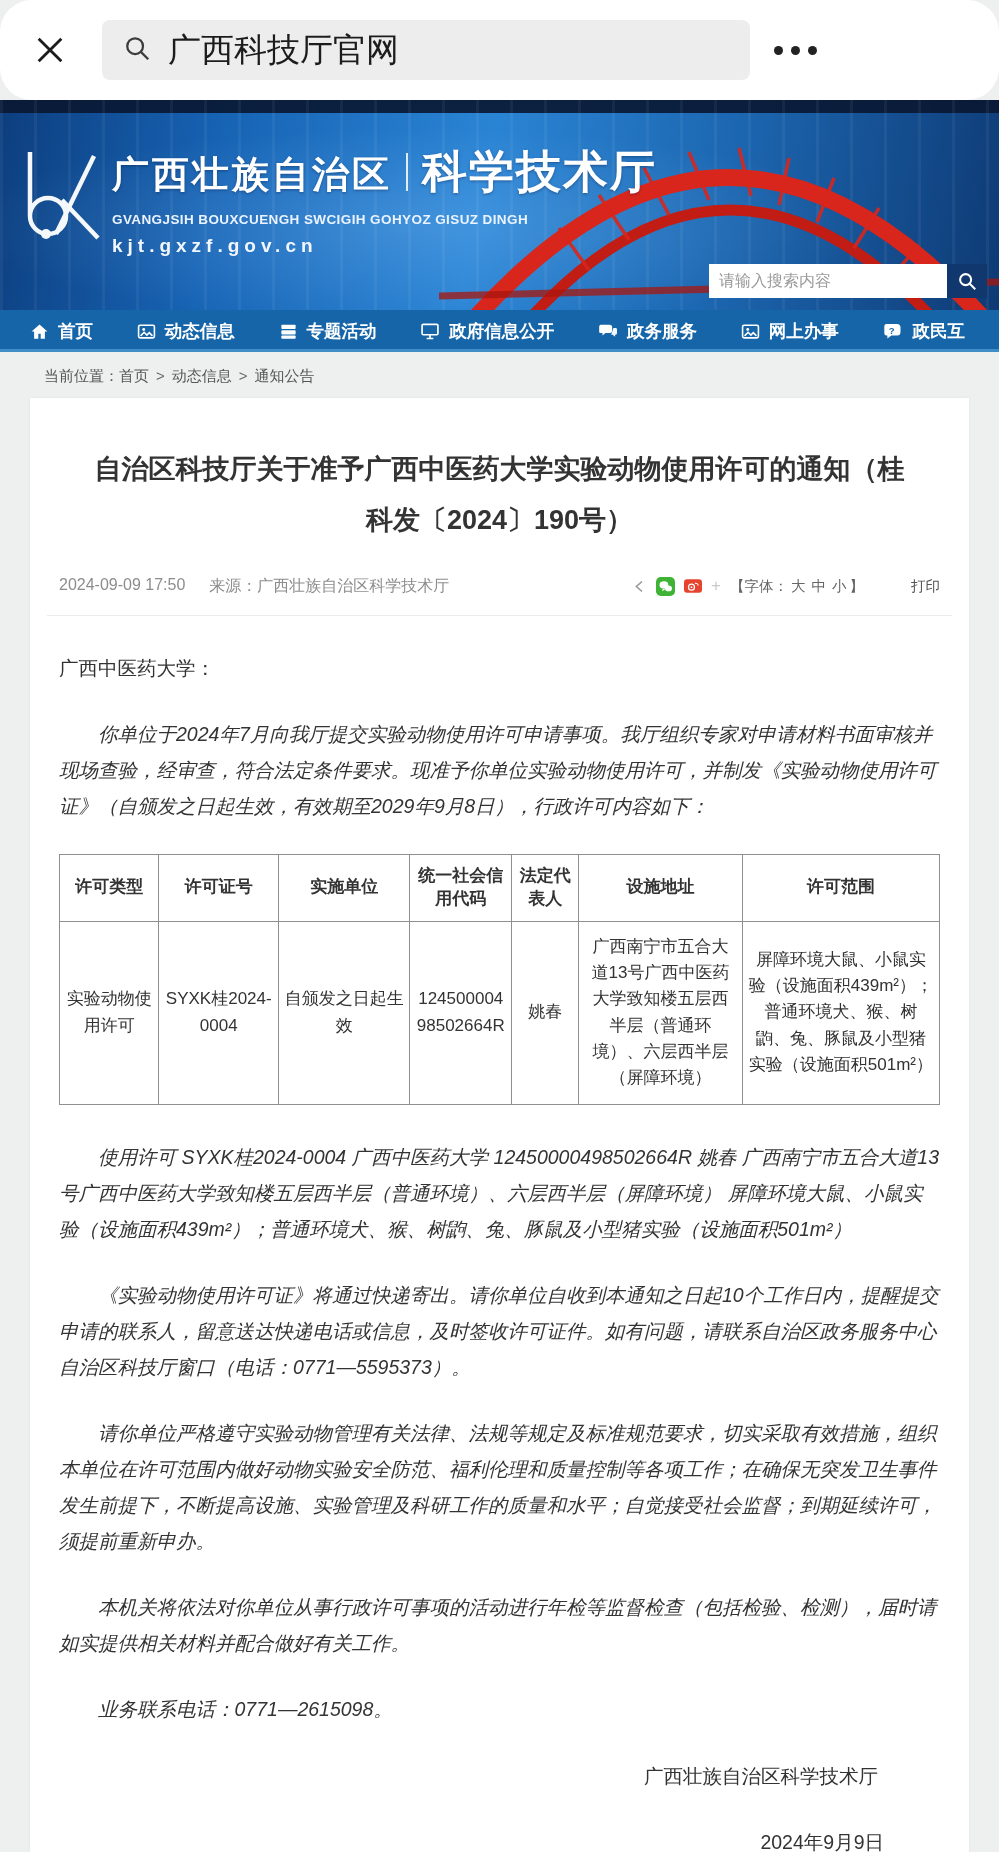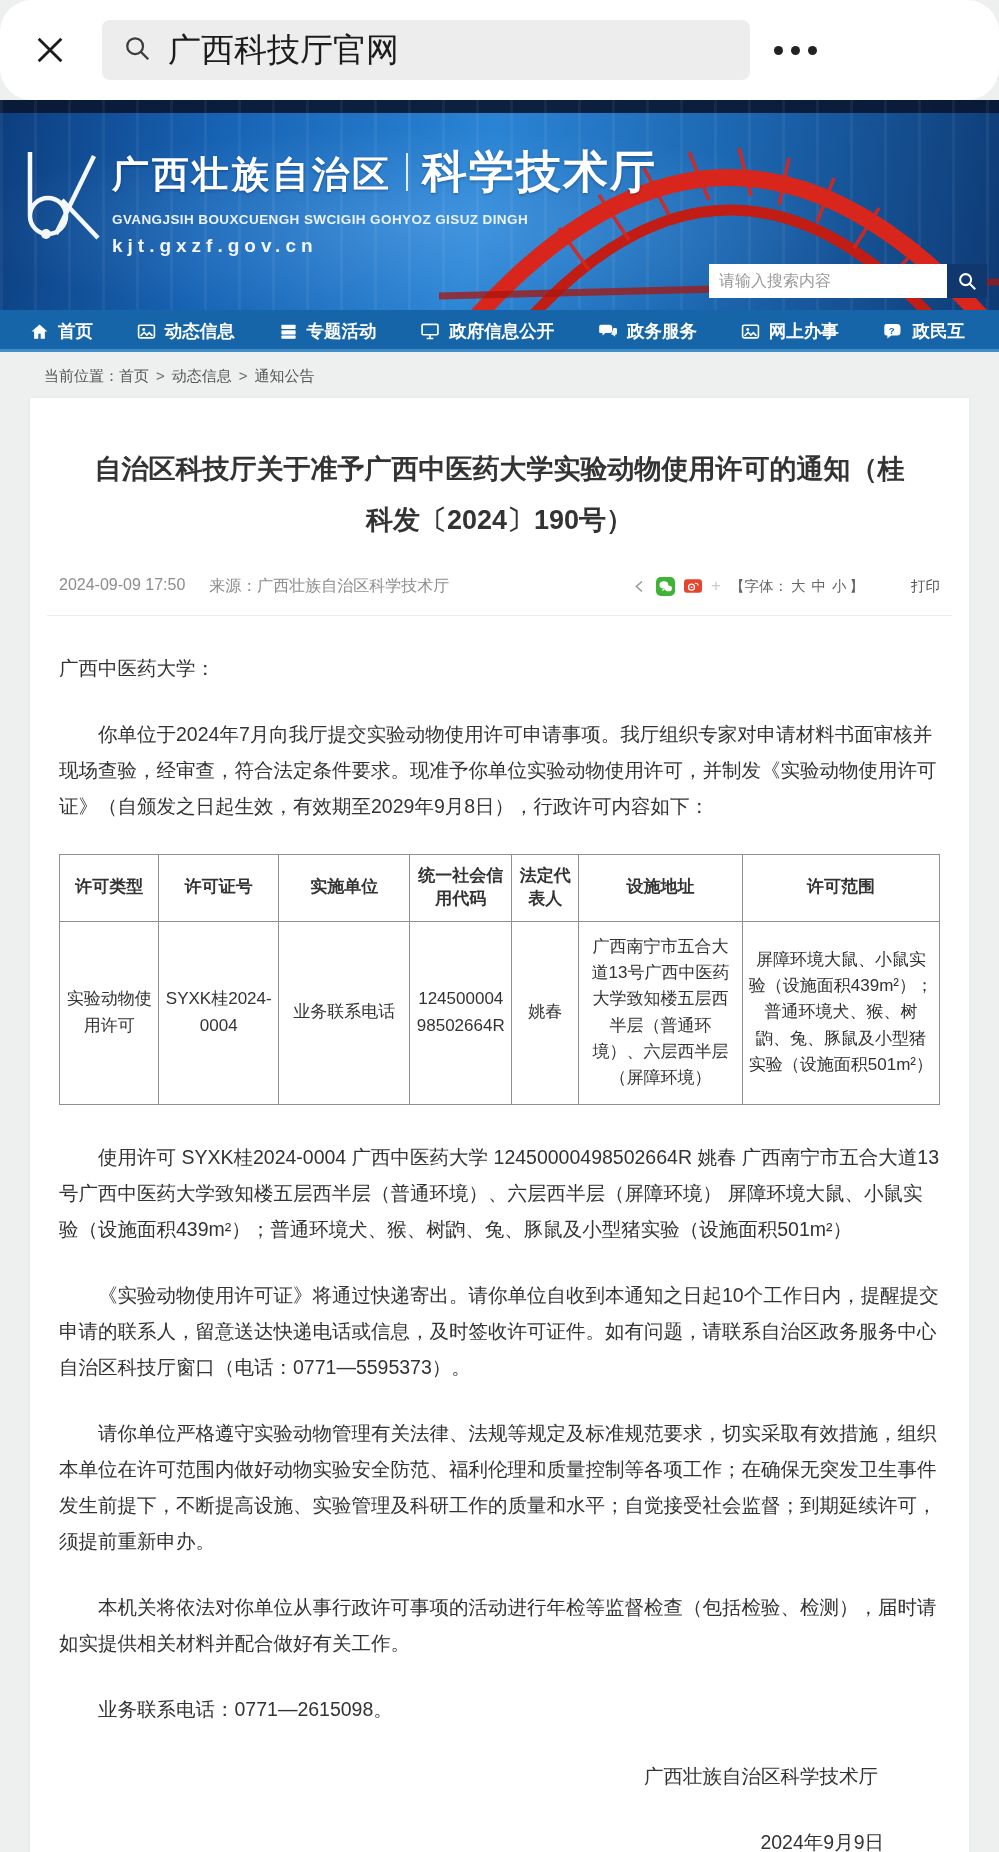--- a/index.html
+++ b/index.html
@@ -67,21 +67,21 @@
   .meta-left { display:flex; gap:24px; font-size:16px; color:#8d8d8d; }
   .meta-right { display:flex; align-items:center; gap:9px; font-size:14.5px; color:#666; }
   .share-ic { cursor:pointer; display:flex; align-items:center; }
   .plus { color:#c9c9c9; font-size:17px; cursor:pointer; }
   .font-ctl { color:#666; }
   .font-ctl b { font-weight:normal; cursor:pointer; margin:0 3px; }
   .print { margin-left:38px; cursor:pointer; color:#555; }
   
   .body-text { padding:34px 12px 0; font-size:19.5px; line-height:1.85; color:#333; }
   .body-text p { margin:0 0 30px; }
-  .body-text p.ind { text-indent:2em; }
+  .body-text p.ind { text-indent:2em;font-style:italic; }
   .salutation { margin-bottom:34px; }
   
   table.permit { width:100%; border-collapse:collapse; margin:6px 0 34px; table-layout:fixed; }
   table.permit th, table.permit td { border:1px solid #8f8f8f; font-size:17px; color:#333; vertical-align:middle; }
   table.permit th { font-weight:bold; text-align:center; padding:10px 3px; line-height:1.35; }
   table.permit td { text-align:center; padding:12px 5px; line-height:1.55; word-break:break-all; height:178px; }
   td.addr { text-align:left; line-height:2.55; padding:10px 9px; }
   td.scope { text-align:left; line-height:1.5; padding:10px 8px; }
   
   .sig { text-align:right; padding-right:62px; margin:56px 0 0; }
@@ -278,21 +278,21 @@
         <th>许可证号</th>
         <th>实施单位</th>
         <th>统一社会信用代码</th>
         <th>法定代表人</th>
         <th>设施地址</th>
         <th>许可范围</th>
       </tr>
       <tr>
         <td>实验动物使用许可</td>
         <td>SYXK桂2024-0004</td>
-        <td>业务联系电话</td>
+        <td>自颁发之日起生效</td>
         <td>12450000498502664R</td>
         <td>姚春</td>
         <td class="addr">广西南宁市五合大道13号广西中医药大学致知楼五层西半层（普通环境）、六层西半层（屏障环境）</td>
         <td class="scope">屏障环境大鼠、小鼠实验（设施面积439m²）；普通环境犬、猴、树鼩、兔、豚鼠及小型猪实验（设施面积501m²）</td>
       </tr>
     </tbody>
       </table>
 
     <p class="ind">使用许可 SYXK桂2024-0004 广西中医药大学 12450000498502664R 姚春 广西南宁市五合大道13号广西中医药大学致知楼五层西半层（普通环境）、六层西半层（屏障环境） 屏障环境大鼠、小鼠实验（设施面积439m²）；普通环境犬、猴、树鼩、兔、豚鼠及小型猪实验（设施面积501m²）</p>
     <p class="ind">《实验动物使用许可证》将通过快递寄出。请你单位自收到本通知之日起10个工作日内，提醒提交申请的联系人，留意送达快递电话或信息，及时签收许可证件。如有问题，请联系自治区政务服务中心自治区科技厅窗口（电话：0771—5595373）。</p>

